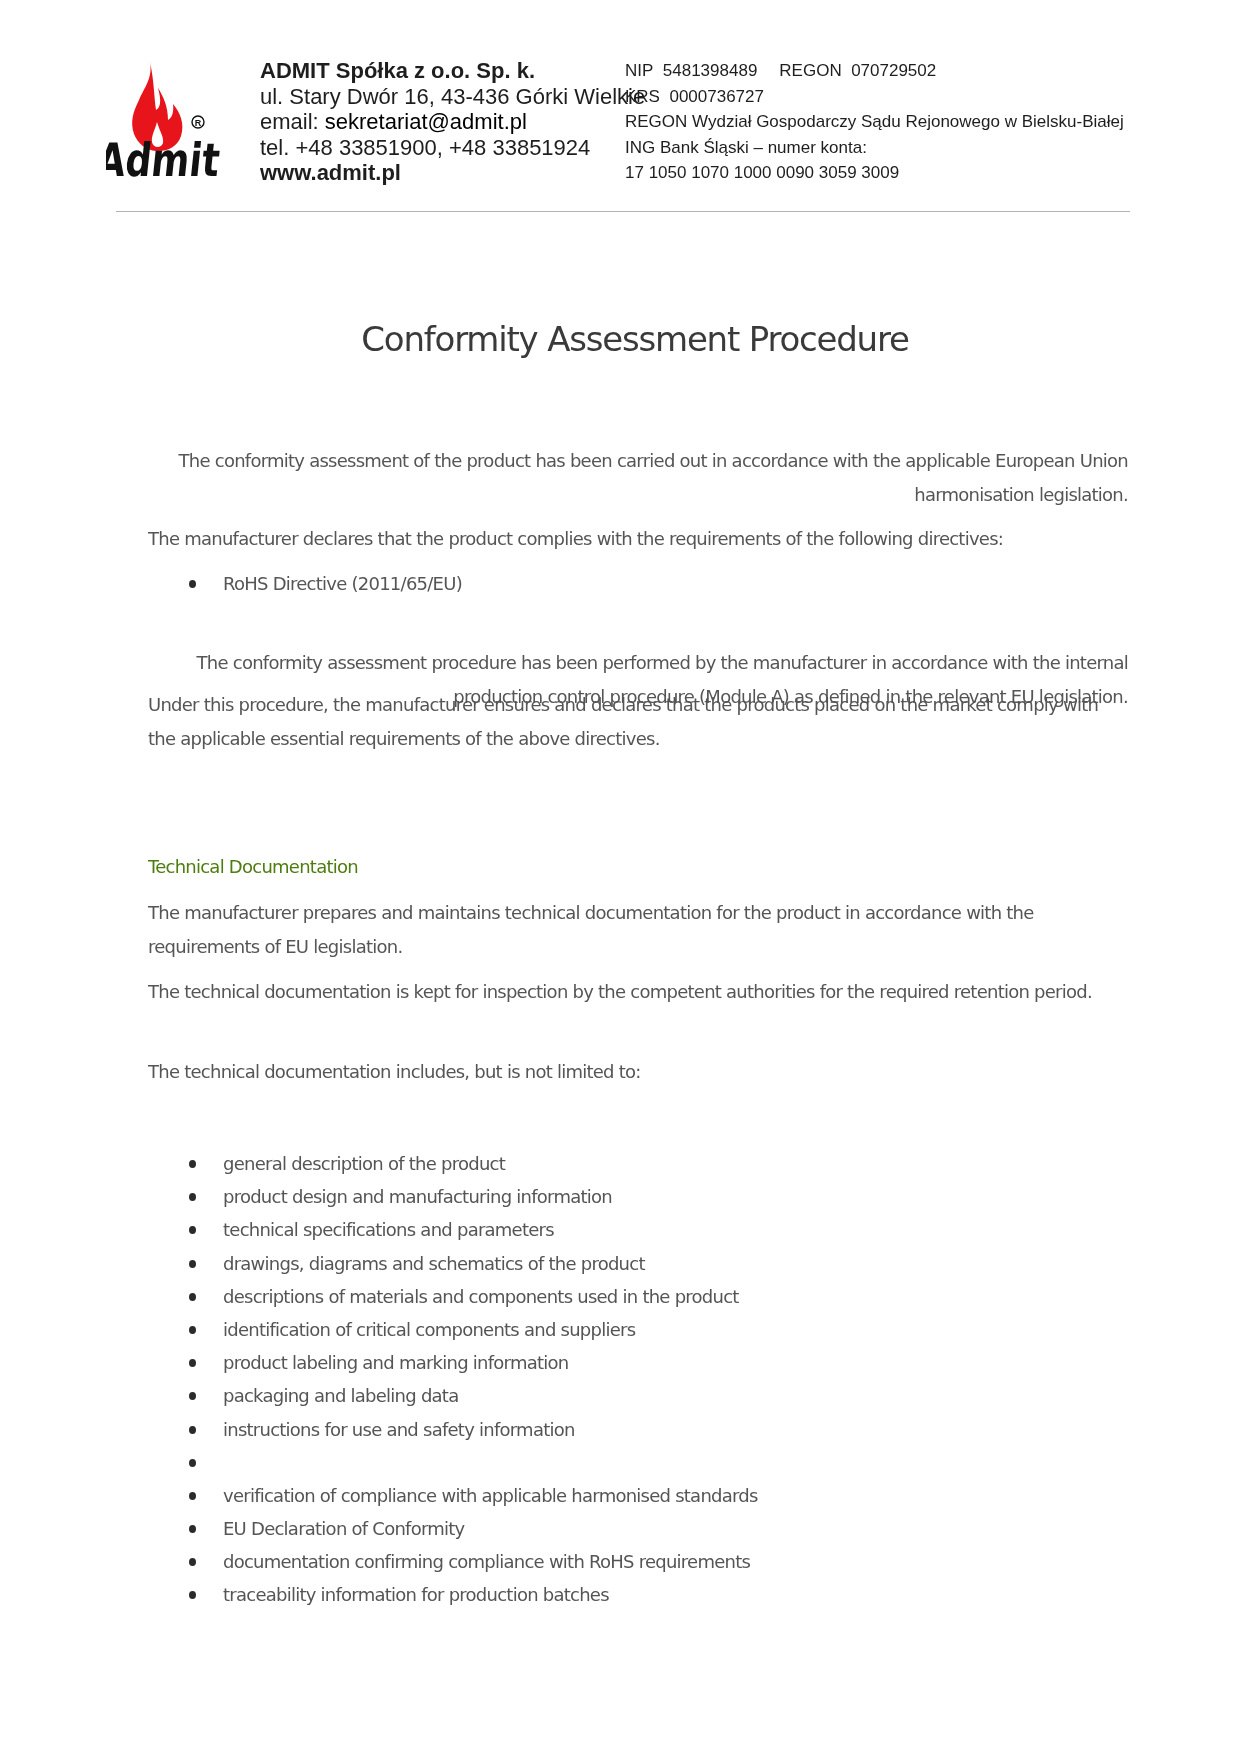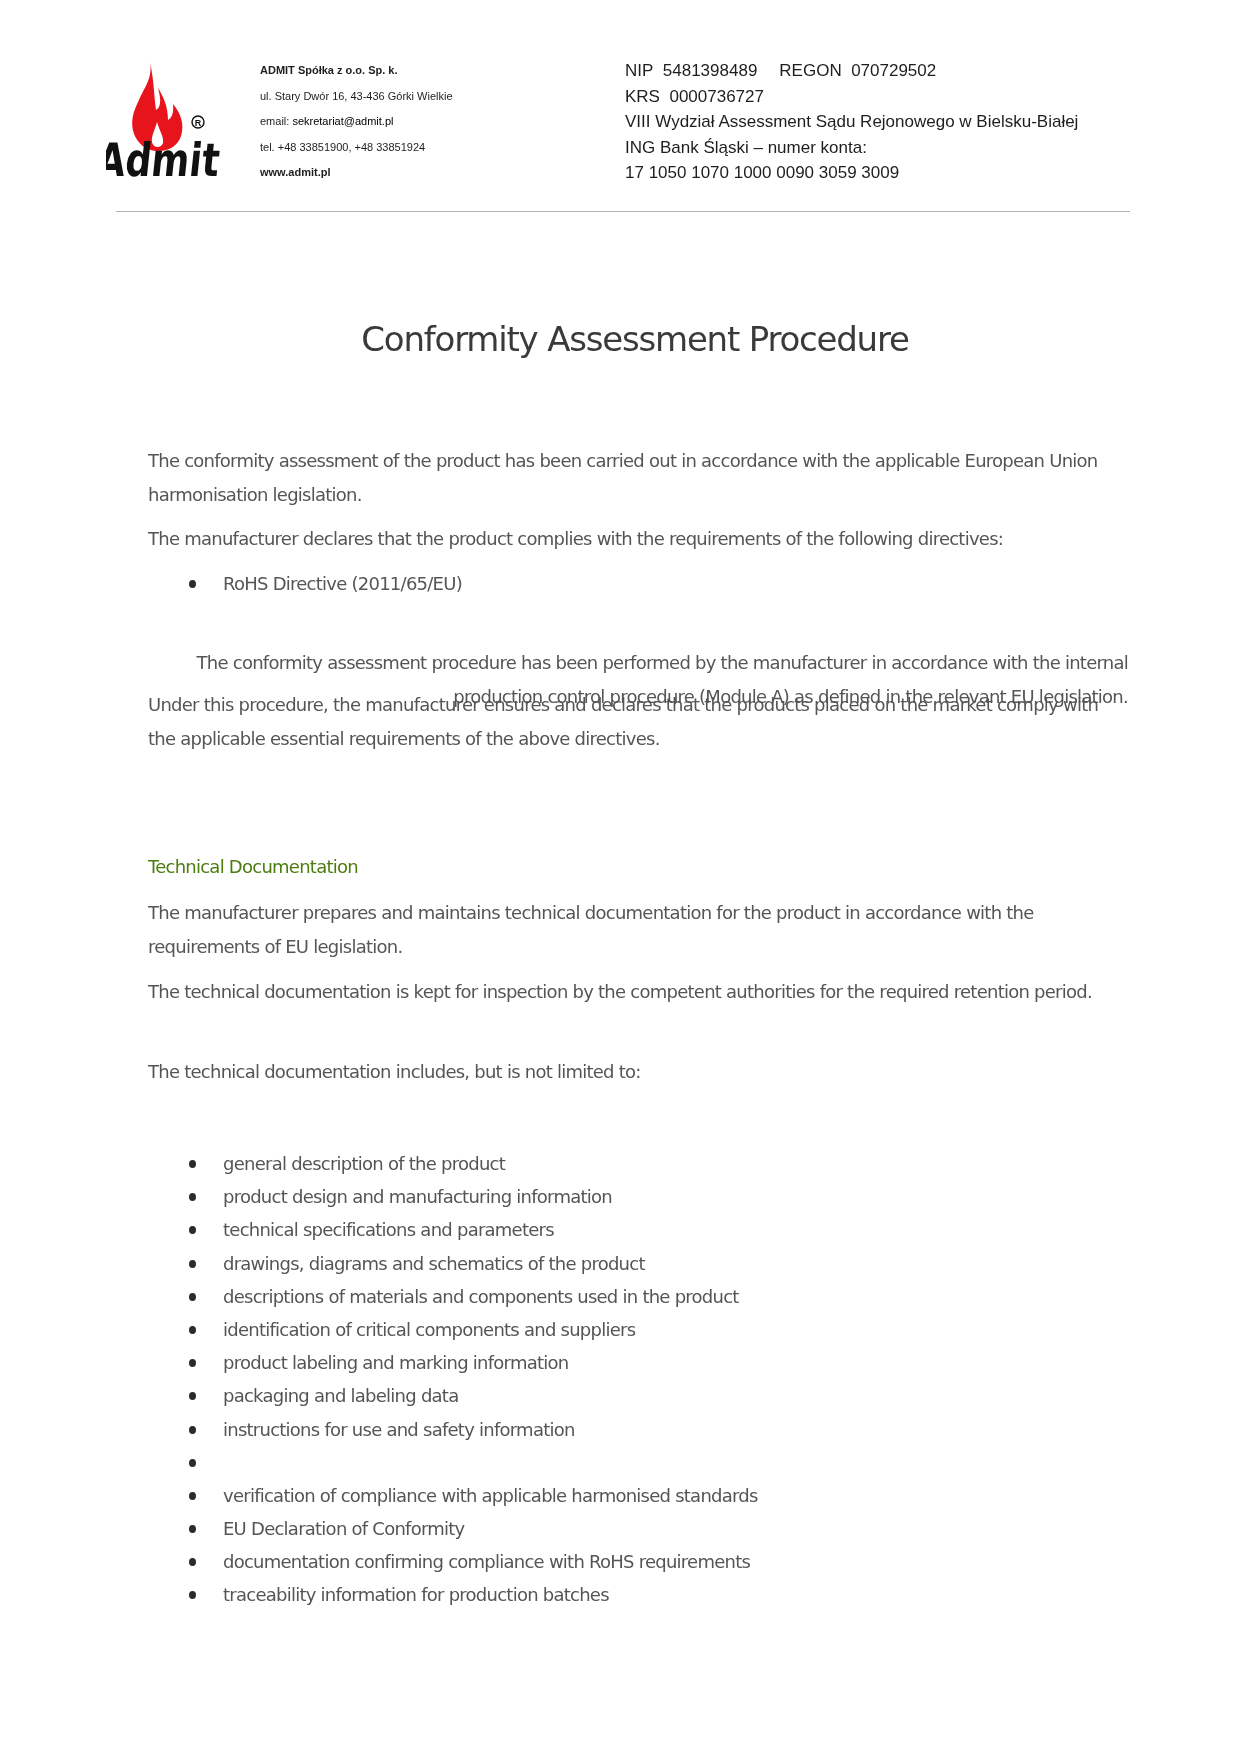--- a/index.html
+++ b/index.html
@@ -30,21 +30,21 @@
       width: 132px;
       height: 122px;
     }
     .logo svg { width: 100%; height: 100%; display: block; }
 
     .company-col {
       position: absolute;
       left: 260px;
       top: 58px;
       font-family: "Liberation Sans", sans-serif;
-      font-size: 11px;
+      font-size: 22px;
       line-height: 25.5px;
       color: #1e1e1e;
       white-space: nowrap;
     }
     .company-col .bold { font-weight: bold; }
     .company-col a {
       color: #000000;
     }
 
     .registry-col {
@@ -175,32 +175,32 @@
     <div class="bold">www.admit.pl</div>
   </div>
 
   <div class="registry-col">
     <div>
       <span>NIP</span>&nbsp;&nbsp;<span>5481398489</span><span class="gap"></span><span>REGON</span>&nbsp;&nbsp;<span>070729502</span>
     </div>
     <div>
       <span>KRS</span>&nbsp;&nbsp;<span>0000736727</span>
     </div>
-    <div>VIII Wydział Assessment Sądu Rejonowego w Bielsku-Białej</div>
+    <div>REGON Wydział Gospodarczy Sądu Rejonowego w Bielsku-Białej</div>
     <div>ING Bank Śląski – numer konta:</div>
     <div>17 1050 1070 1000 0090 3059 3009</div>
   </div>
 
   <div class="header-divider"></div>
 
   <h1 class="doc-title">Conformity Assessment Procedure</h1>
 
   <div class="content">
 
-    <p class="para" style="top:444px;">The conformity assessment of the product has been carried out in accordance with the applicable European Union harmonisation legislation.</p>
+    <p class="para" style="top:444px;text-align:right;">The conformity assessment of the product has been carried out in accordance with the applicable European Union harmonisation legislation.</p>
     <p class="para" style="top:522px;">The manufacturer declares that the product complies with the requirements of the following directives:</p>
 
     <ul class="bullet-list" style="top:567px;">
       <li class="bullet-item"><span class="bullet-dot"></span><span>RoHS Directive (2011/65/EU)</span></li>
     </ul>
 
     <p class="para" style="top:646px;text-align:right;">The conformity assessment procedure has been performed by the manufacturer in accordance with the internal production control procedure (Module A) as defined in the relevant EU legislation.</p>
     <p class="para" style="top:688px;">Under this procedure, the manufacturer ensures and declares that the products placed on the market comply with the applicable essential requirements of the above directives.</p>
 
     <h2 class="heading" style="top:852px;">Technical Documentation</h2>

